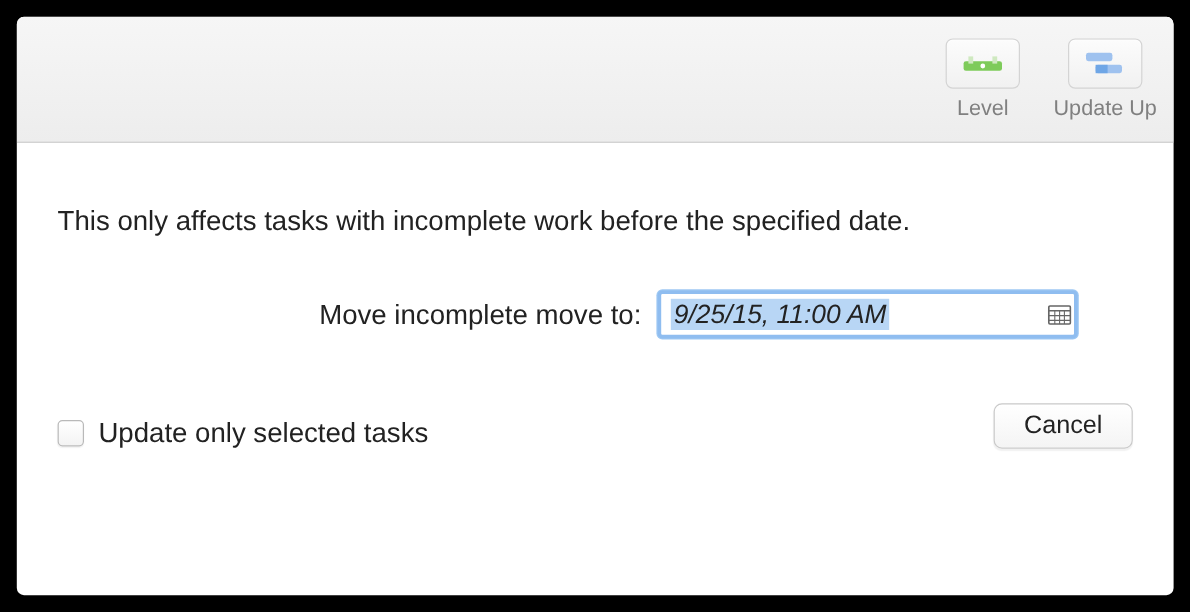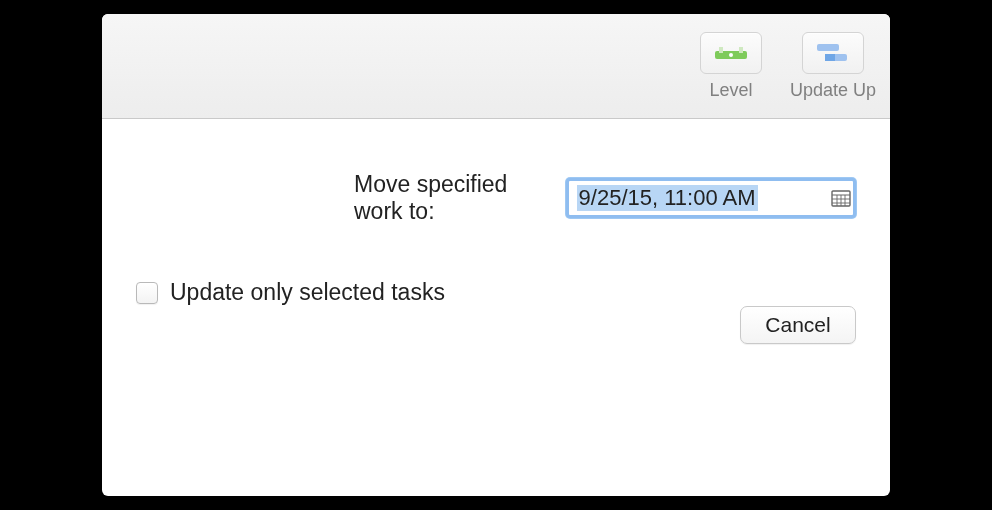--- a/index.html
+++ b/index.html
@@ -6,21 +6,21 @@
     body {
       width: 992px;
       height: 510px;
       background: #000;
       font-family: -apple-system, "Helvetica Neue", Helvetica, Arial, sans-serif;
       display: flex;
       align-items: center;
       justify-content: center;
     }
     .window {
-      width: 788px;
+      width: 964px;
       height: 482px;
       background: #fff;
       border-radius: 6px;
       overflow: hidden;
       display: flex;
       flex-direction: column;
       box-shadow: 0 0 0 1px rgba(0,0,0,0.08);
     }
     .toolbar {
       height: 105px;
@@ -85,39 +85,39 @@
     .date-field {
       width: 350px;
       height: 40px;
       border: 3px solid #8fbdf0;
       border-radius: 4px;
       display: flex;
       align-items: center;
       padding: 0 1px 0 8px;
       box-shadow: 0 0 0 1px #9ec8f3, inset 0 1px 0 rgba(255,255,255,0.5);
       background: #fff;
+      font-style: italic;
     }
     .date-value {
       font-size: 22px;
       background: #b8d6f5;
       padding: 0 2px;
       flex: 0 0 auto;
     }
     .date-spacer { flex: 1; }
     .calendar-icon {
       width: 22px;
       height: 20px;
       display: flex;
       align-items: center;
       justify-content: center;
     }
     .bottom-row {
       display: flex;
-      align-items: flex-start;
-      flex-direction: column;
+      align-items: flex-end;
     }
     .checkbox-wrap {
       display: flex;
       align-items: center;
       gap: 12px;
     }
     .checkbox {
       width: 22px;
       height: 22px;
       border: 1px solid #b9b9b9;
@@ -180,23 +180,24 @@
           <rect x="10" y="12" width="10" height="7" fill="#6fa6e6"></rect>
         </svg>
       </div>
       <span class="toolbar-label">Update Up</span>
     </div>
 
 
   </div>
 
   <div class="content">
+    <div class="subtext">This only affects tasks with incomplete work before the specified date.</div>
 
     <div class="row-date">
-      <span class="date-label">Move specified work to:</span>
+      <span class="date-label">Move incomplete move to:</span>
       <div class="date-field">
         <span class="date-value">9/25/15, 11:00 AM</span>
         <span class="date-spacer"></span>
         <span class="calendar-icon">
           <svg width="20" height="18" viewBox="0 0 20 18">
             <rect x="1" y="2" width="18" height="15" rx="1" fill="none" stroke="#666" stroke-width="1.4"></rect>
             <line x1="1" y1="6" x2="19" y2="6" stroke="#666" stroke-width="1.2"></line>
             <line x1="6" y1="6" x2="6" y2="17" stroke="#666" stroke-width="0.9"></line>
             <line x1="10" y1="6" x2="10" y2="17" stroke="#666" stroke-width="0.9"></line>
             <line x1="14" y1="6" x2="14" y2="17" stroke="#666" stroke-width="0.9"></line>

